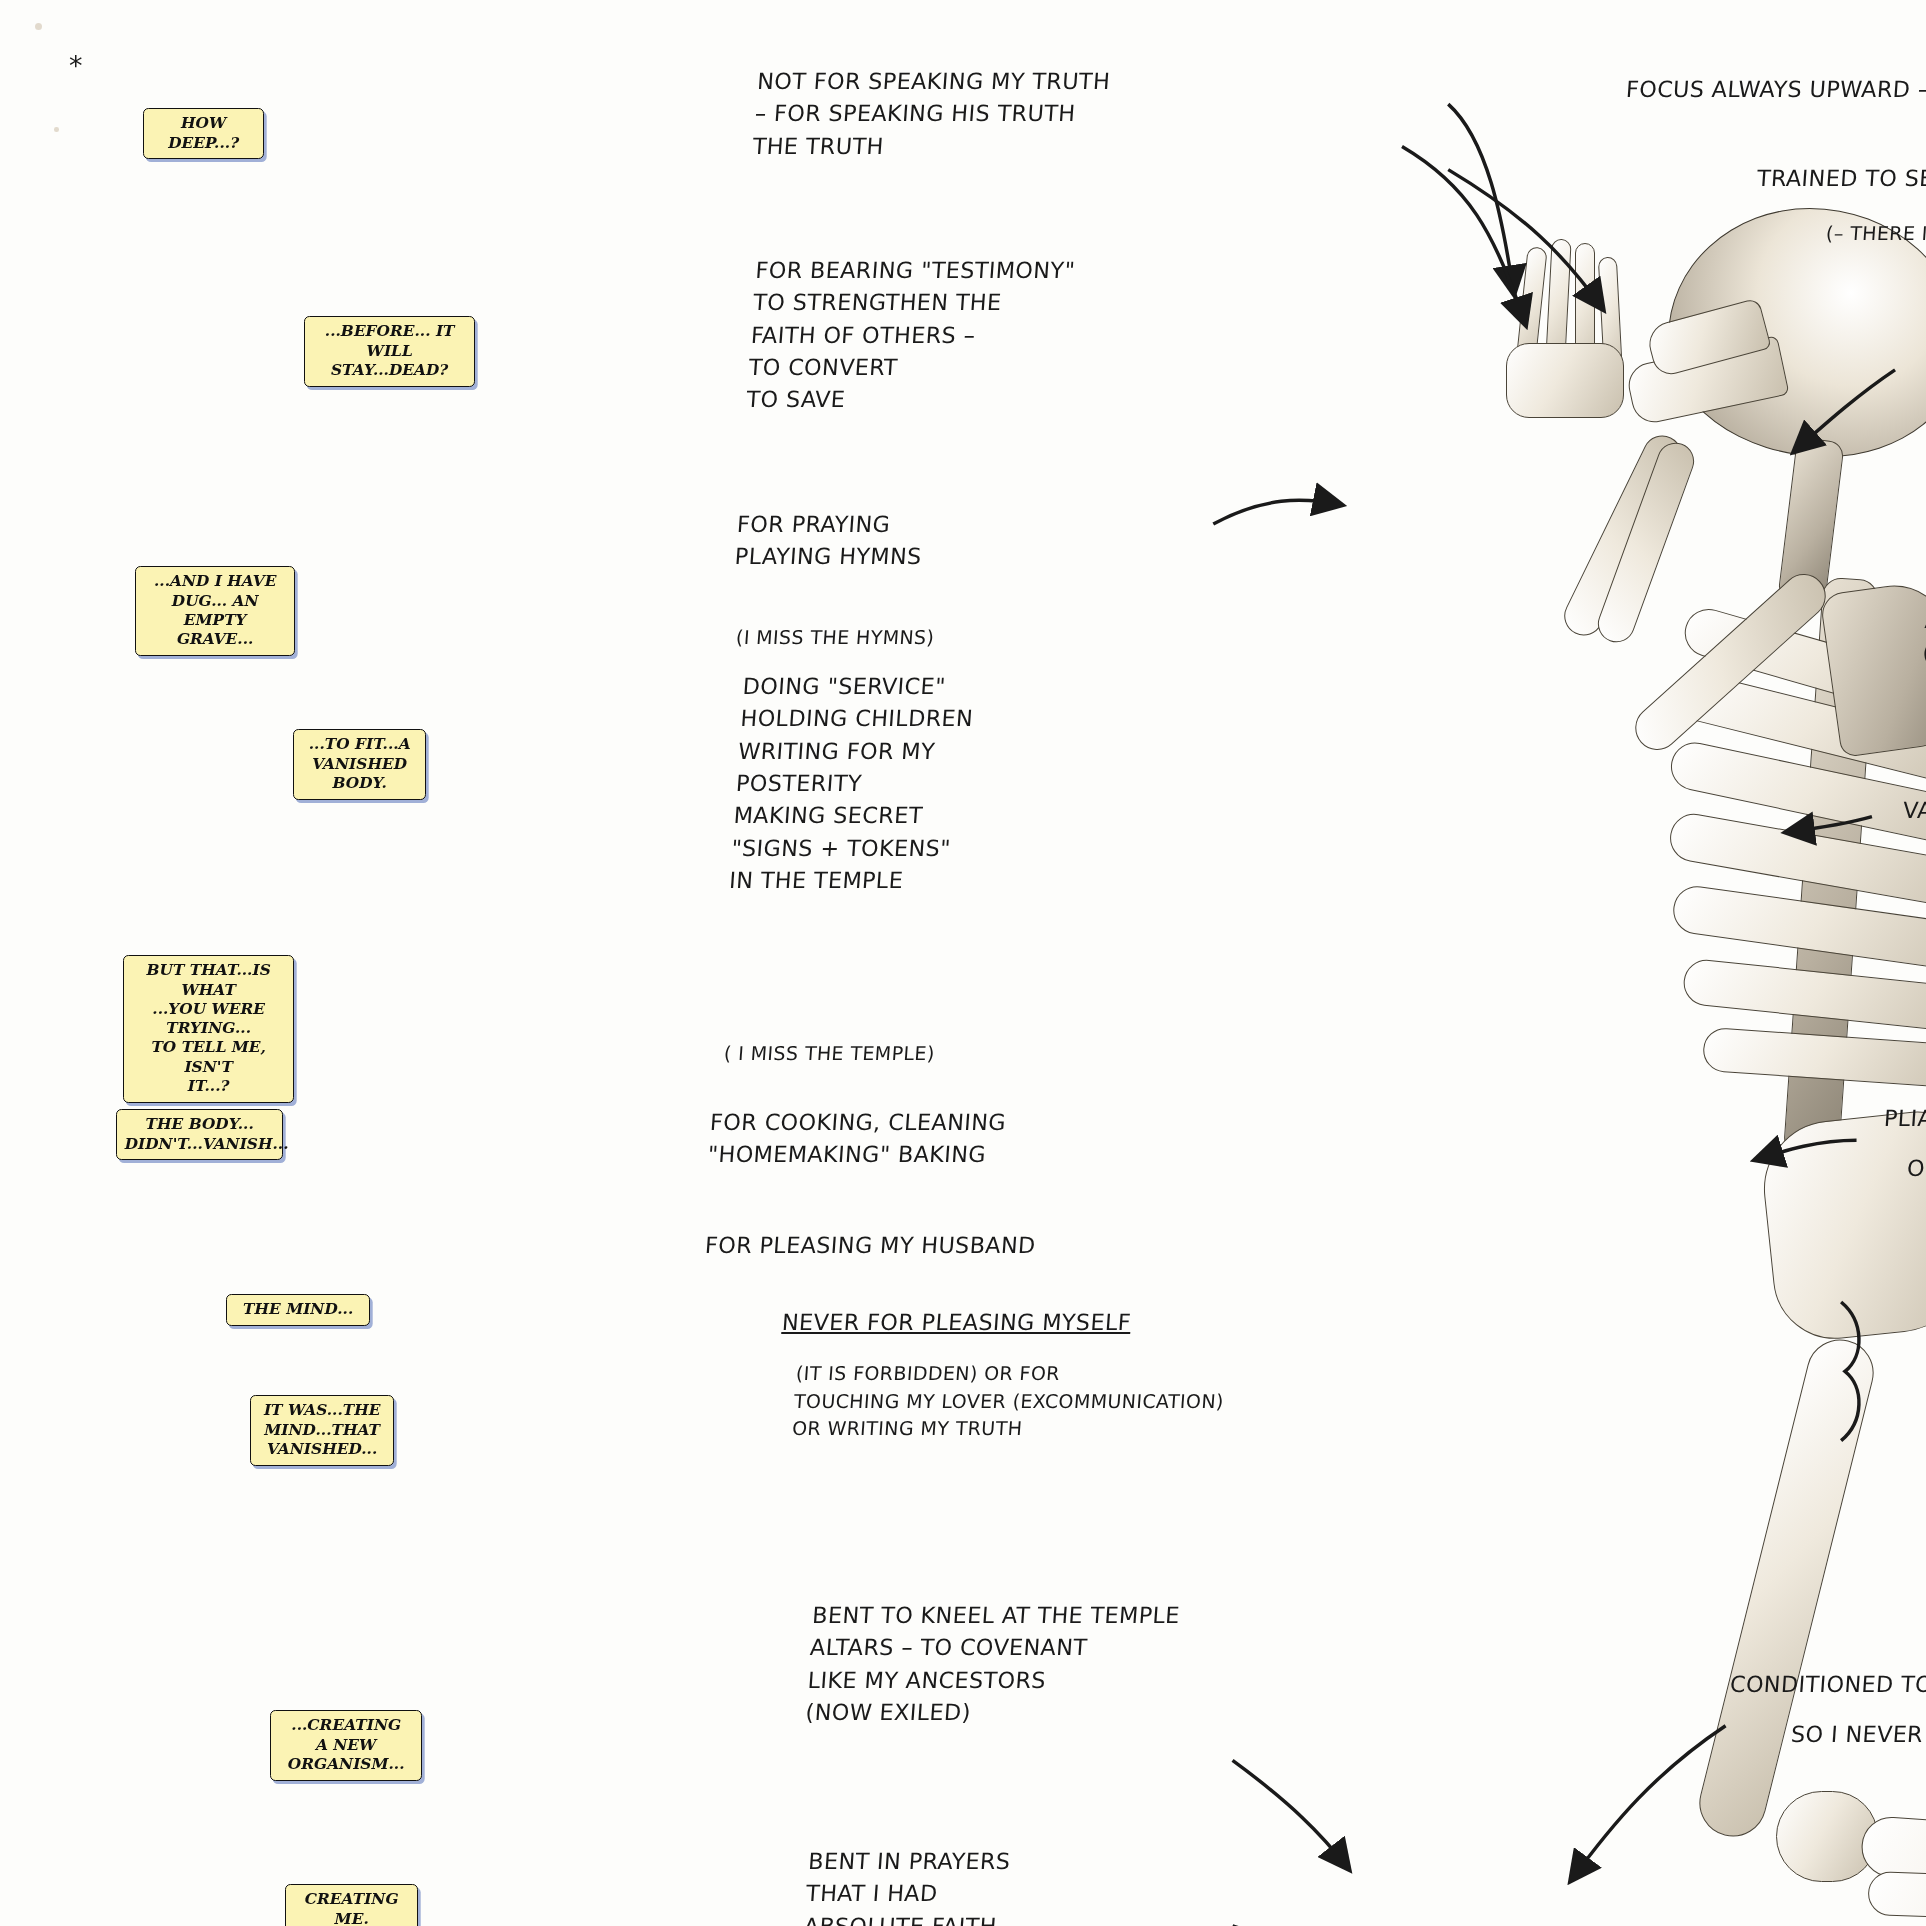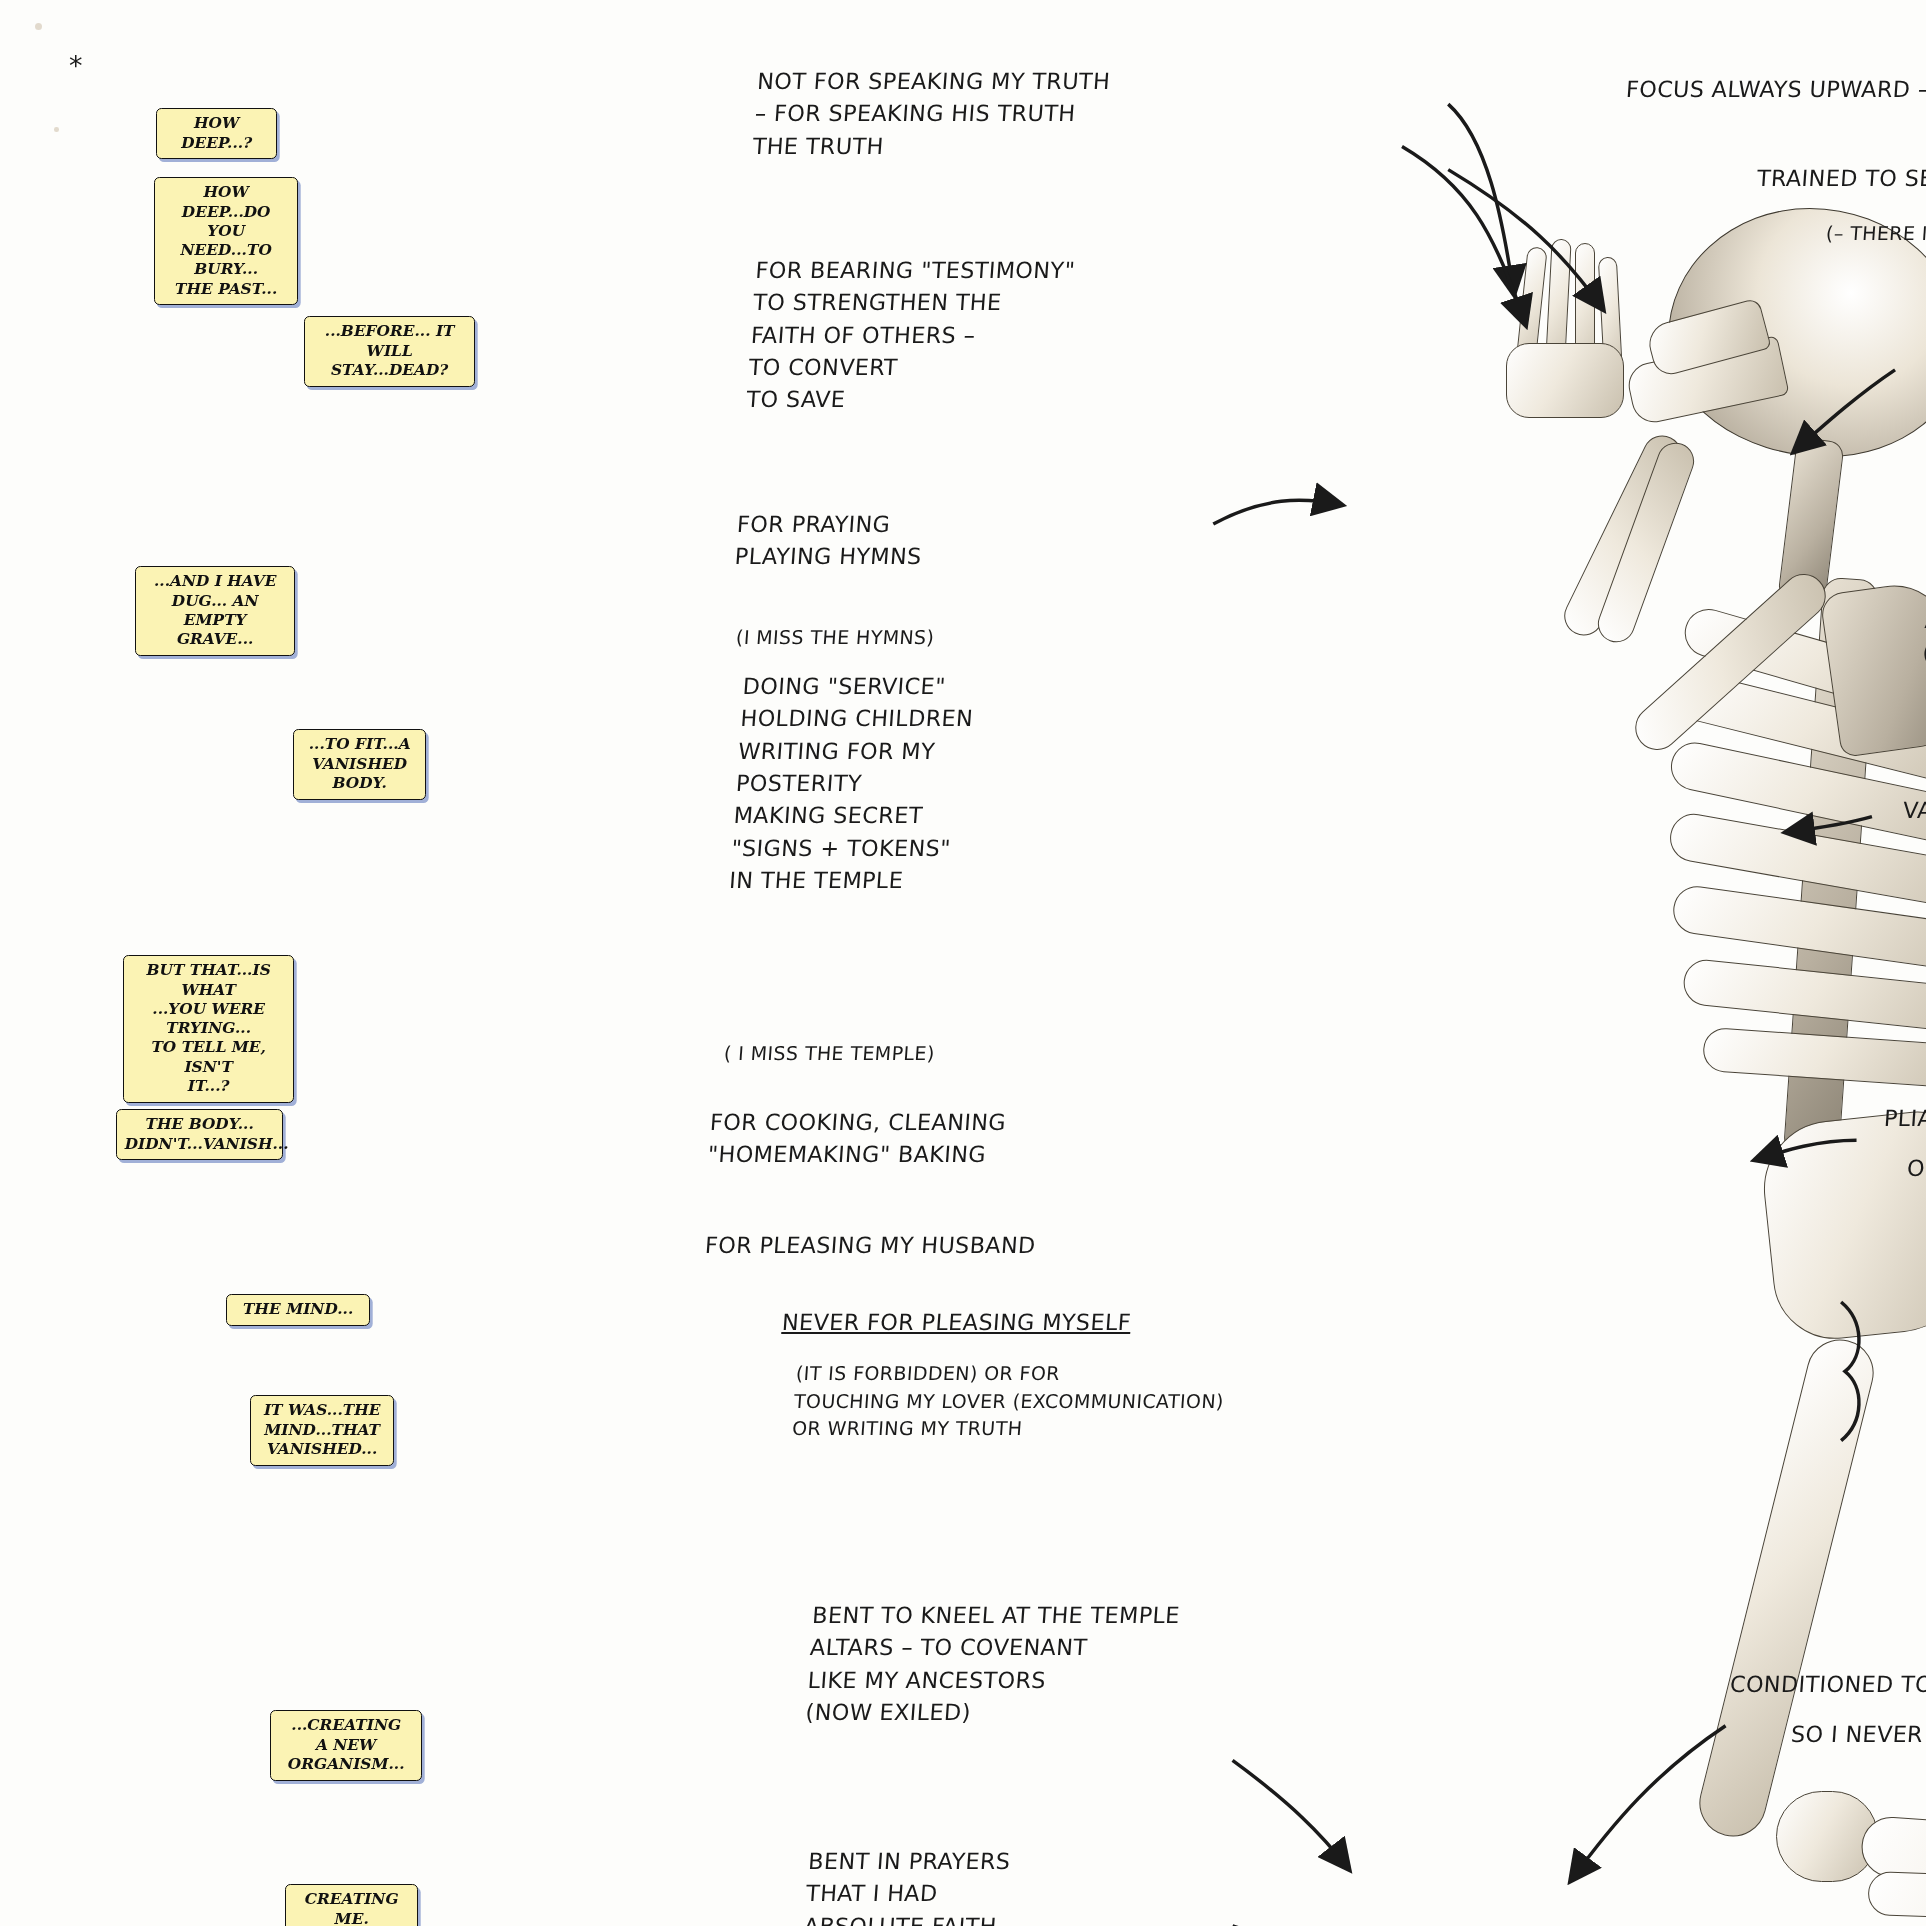--- a/index.html
+++ b/index.html
@@ -229,25 +229,22 @@
   <div class="hand" style="left:1884px; top:1102px; width:1117px;">Pliable backbone – melts in the presence</div>
 
   <div class="hand" style="left:1907px; top:1152px; width:1079px;">of ♂ authority (especially "priesthood")</div>
 
   <div class="hand" style="left:1730px; top:1668px; width:1117px;">Conditioned to bend to God's will</div>
 
   <div class="hand" style="left:1791px; top:1718px; width:1079px;">so I never searched for MY will</div>
 
   <span class="asterisk" style="left:69px; top:50px;">*</span>
 
-  <div class="bubble blue" style="left:143px; top:108px; width:104px;margin-left:13px;">How deep...?</div>
-
-  <div class="bubble blue" style="left:154px; top:177px; width:127px;">How deep...do you
-need...to bury...
-the past...</div>
+  <div class="bubble blue" style="left:143px; top:108px; width:104px;">How deep...?</div>
+
 
   <div class="bubble blue" style="left:304px; top:316px; width:154px;">...Before... it
 will stay...dead?</div>
 
   <div class="bubble blue" style="left:135px; top:566px; width:143px;">...And I have
 dug... an empty
 grave...</div>
 
   <div class="bubble blue" style="left:293px; top:729px; width:116px;">...To fit...a
 vanished

